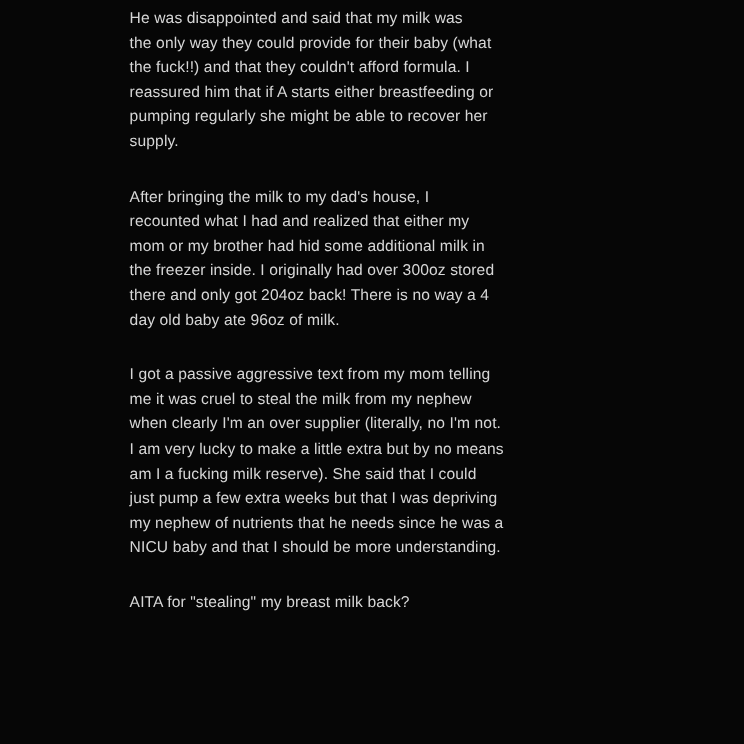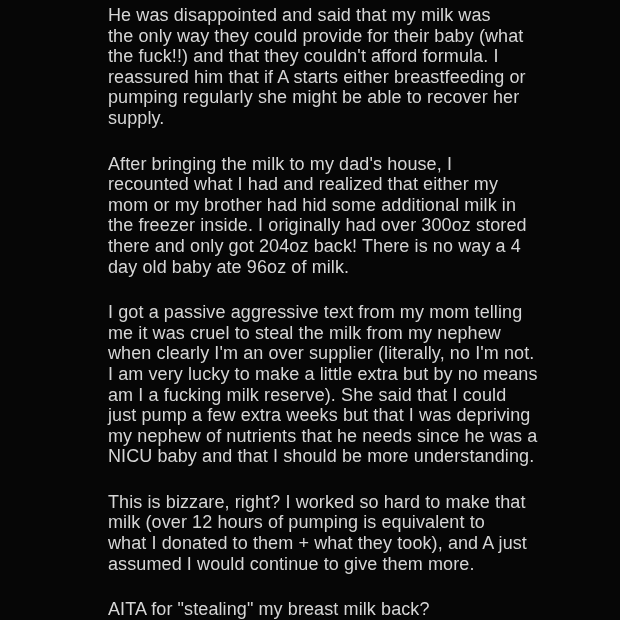--- a/index.html
+++ b/index.html
@@ -13,21 +13,21 @@
     background: #060606;
     overflow: hidden;
     font-family: "Liberation Sans", sans-serif;
   }
   .post-text {
     position: absolute;
     left: 108px;
     top: 5px;
     width: 500px;
     color: #d6d6d6;
-    font-size: 18px;
+    font-size: 13px;
     line-height: 20.6px;
     letter-spacing: 0.1px;
   }
   .post-text p {
     margin: 0 0 25px 0;
     white-space: pre;
   }
   .post-text p:last-child {
     margin-bottom: 0;
   }
@@ -50,19 +50,15 @@
 there and only got 204oz back! There is no way a 4
 day old baby ate 96oz of milk.</p>
     <p>I got a passive aggressive text from my mom telling
 me it was cruel to steal the milk from my nephew
 when clearly I'm an over supplier (literally, no I'm not.
 I am very lucky to make a little extra but by no means
 am I a fucking milk reserve). She said that I could
 just pump a few extra weeks but that I was depriving
 my nephew of nutrients that he needs since he was a
 NICU baby and that I should be more understanding.</p>
-    <p>This is bizzare, right? I worked so hard to make that
-milk (over 12 hours of pumping is equivalent to
-what I donated to them + what they took), and A just
-assumed I would continue to give them more.</p>
     <p>AITA for "stealing" my breast milk back?</p>
   </div>
 </div>
 
 </body></html>

